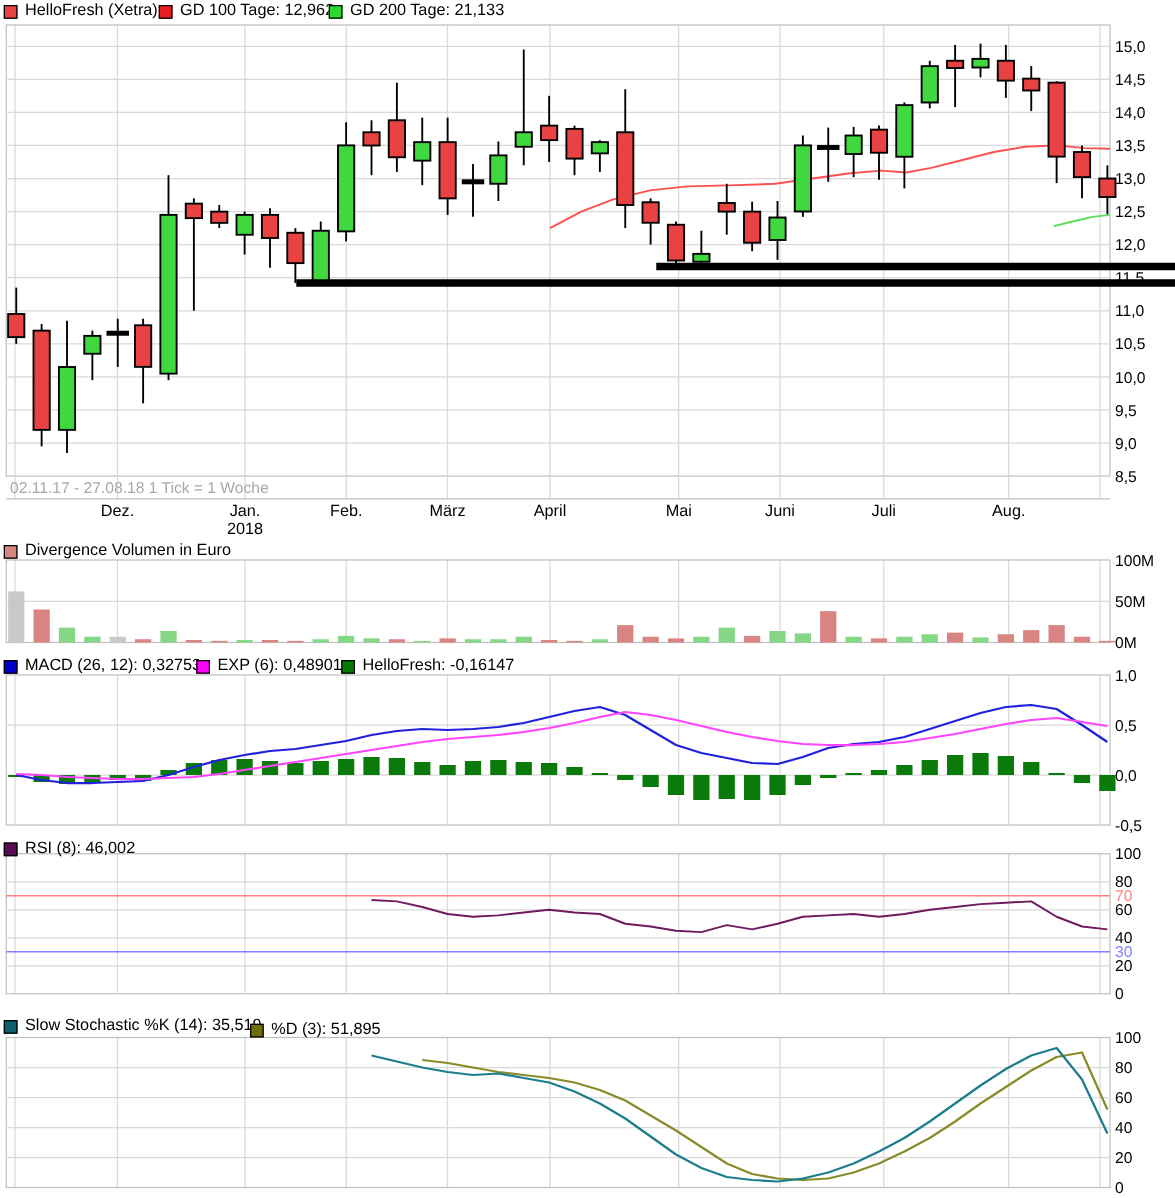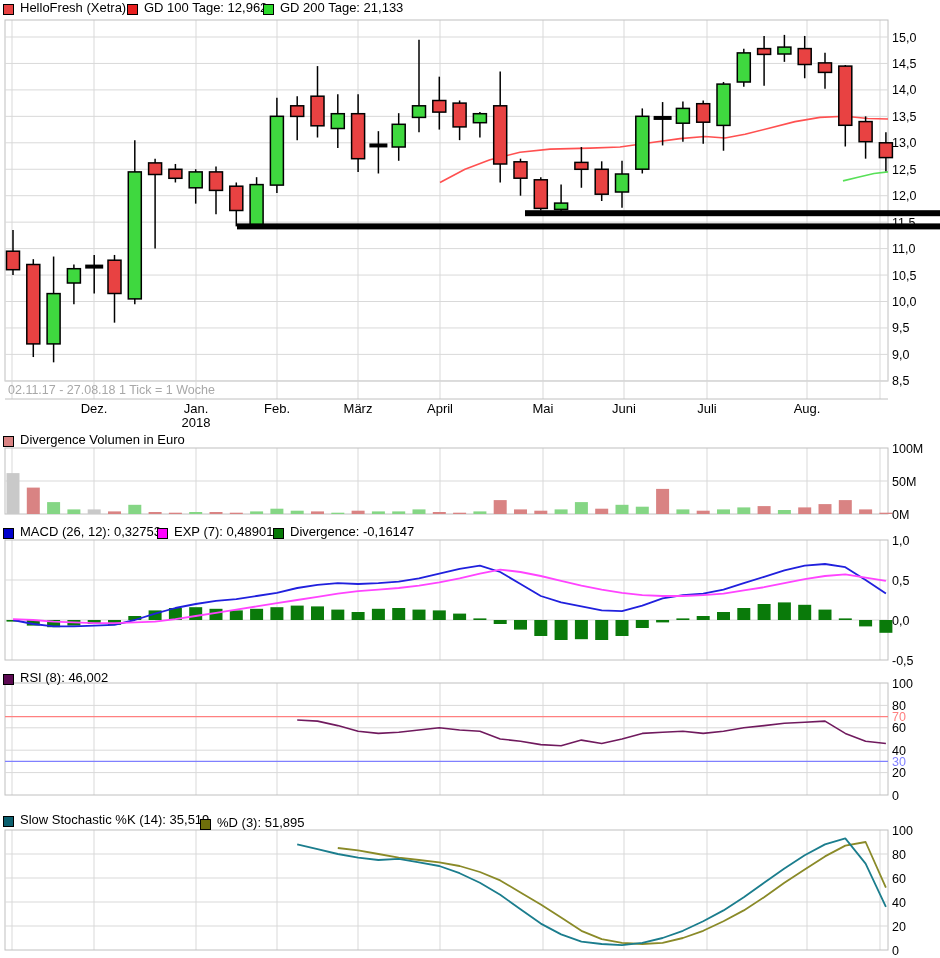--- a/index.html
+++ b/index.html
@@ -375,25 +375,25 @@
     <span class="sq" style="background: rgb(217, 131, 131);"></span>
     <span>Divergence Volumen in Euro</span>
   </div>
 
   <div class="litem" style="left:3px;top:525px">
     <span class="sq" style="background: rgb(0, 0, 204);"></span>
     <span>MACD (26, 12): 0,32753</span>
   </div>
   <div class="litem" style="left:157px;top:525px">
     <span class="sq" style="background: rgb(255, 0, 255);"></span>
-    <span>EXP (7): 0,48901</span>
+    <span>EXP (6): 0,48901</span>
   </div>
   <div class="litem" style="left:273px;top:525px">
     <span class="sq" style="background: rgb(6, 120, 6);"></span>
-    <span>Divergence: -0,16147</span>
+    <span>HelloFresh: -0,16147</span>
   </div>
 
   <div class="litem" style="left:3px;top:671px">
     <span class="sq" style="background: rgb(92, 10, 82);"></span>
     <span>RSI (8): 46,002</span>
   </div>
 
   <div class="litem" style="left:3px;top:813px">
     <span class="sq" style="background: rgb(11, 95, 110);"></span>
     <span>Slow Stochastic %K (14): 35,519</span>

